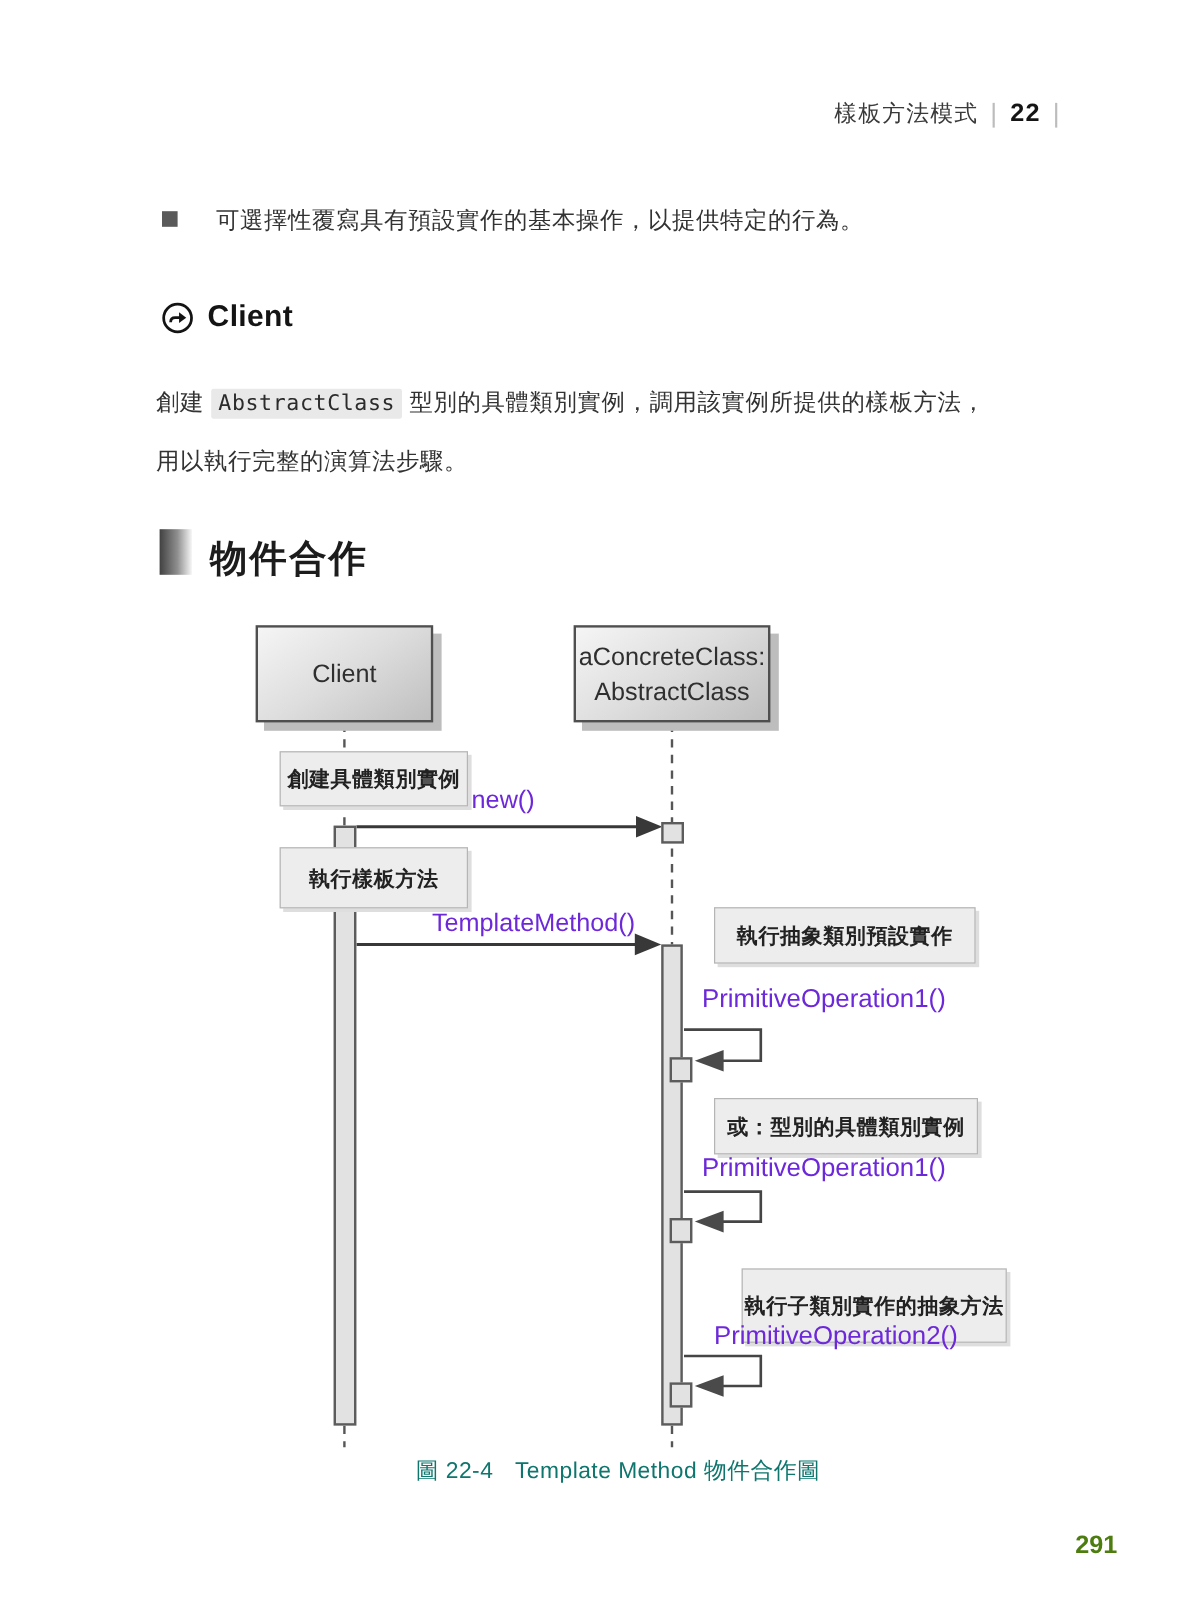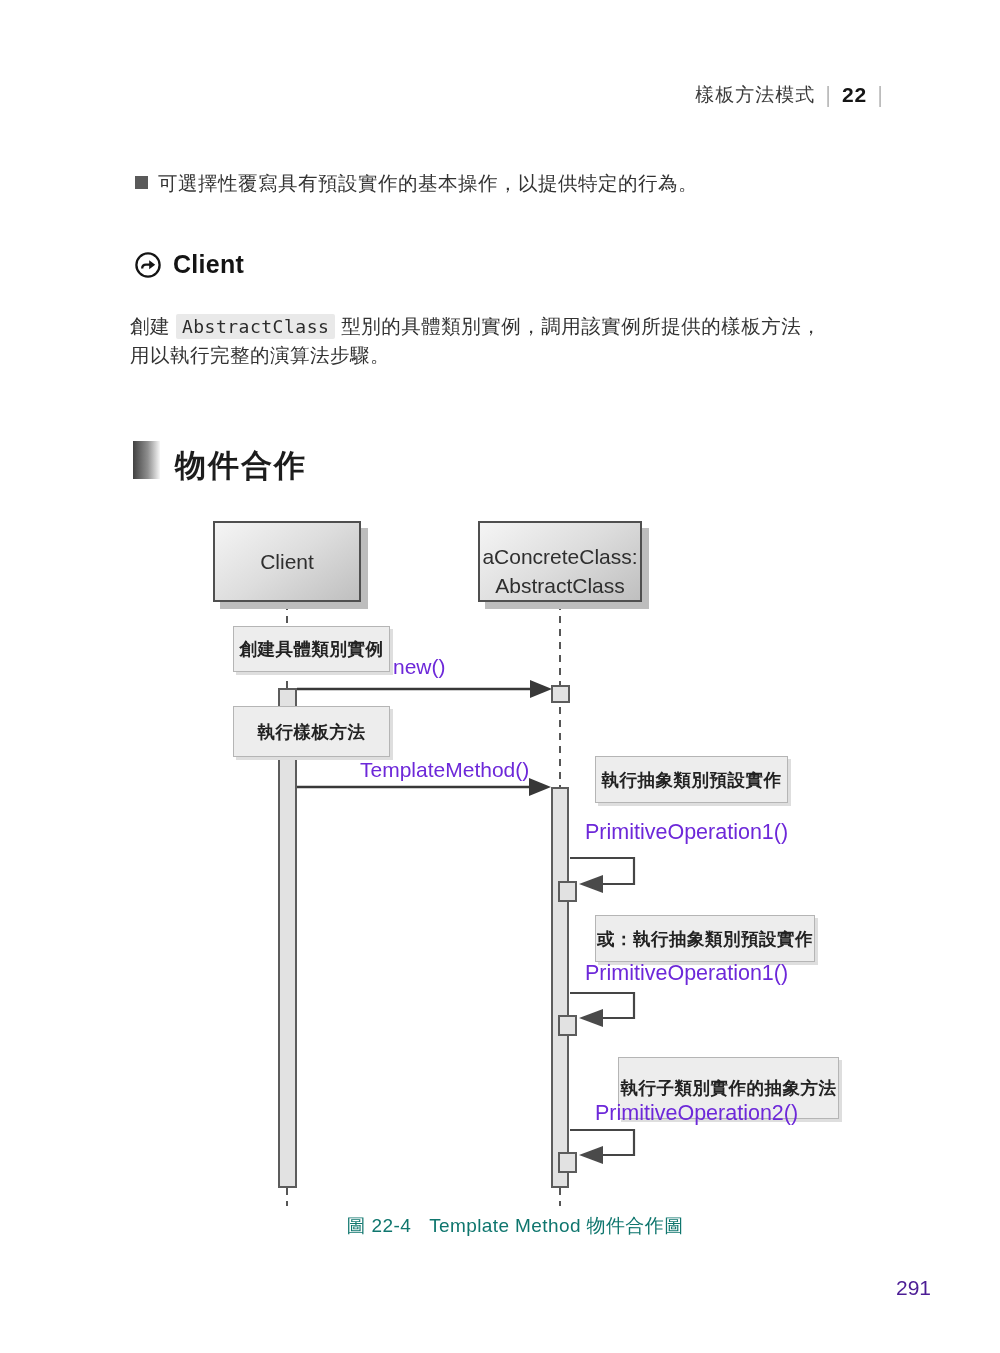--- a/index.html
+++ b/index.html
@@ -13,55 +13,55 @@
   .running-head {
     position:absolute; top:82px; right:116px;
     display:flex; align-items:center; gap:10px;
     font-size:19px; color:#3a3a3a; letter-spacing:1px;
   }
   .running-head .sep { color:#bcbcbc; font-weight:400; font-size:22px; }
   .running-head .chap { font-weight:700; font-size:21px; color:#151515; }
   
   .bullet-row { position:absolute; left:135px; top:170px; display:flex; align-items:flex-start; }
   .bullet-square { width:13px; height:13px; background:#5a5a5a; margin-top:6px; flex:0 0 auto; }
-  .bullet-text { margin-left:10px; font-size:19.5px; color:#333; letter-spacing:0.5px; }
+  .bullet-text { margin-left:32px; font-size:19.5px; color:#333; letter-spacing:0.5px; }
   
   .client-heading { position:absolute; left:134px; top:250px; display:flex; align-items:center; }
   .client-heading .hd-text { margin-left:11px; font-size:25px; font-weight:700; color:#141414; letter-spacing:0.3px; }
   
   .para {
     position:absolute; left:130px; top:312px; width:790px;
-    font-size:19.5px; line-height:28px; color:#333; letter-spacing:0.5px;
+    font-size:19.5px; line-height:48px; color:#333; letter-spacing:0.5px;
   }
   .inline-code {
     font-family:"DejaVu Sans Mono", monospace; font-size:18px;
     background:#e9e9e9; padding:2px 6px; border-radius:2px; color:#2b2b2b;
   }
   
   .collab-heading { position:absolute; left:133px; top:432px; display:flex; align-items:center; }
   .grad-block { width:27px; height:38px; background:linear-gradient(90deg,#414141 0%,#8f8f8f 55%,#f7f7f7 100%); flex:0 0 auto; }
   .collab-heading .hd-text { margin-left:15px; font-size:31px; font-weight:700; color:#1c1c1c; letter-spacing:2px;margin-top:13px; }
   
   .diagram-svg { position:absolute; left:0; top:0; width:1000px; height:1353px; }
   .actor-box {
     position:absolute; display:flex; align-items:center; justify-content:center; text-align:center;
     background:linear-gradient(145deg,#f5f5f5 0%,#dddddd 50%,#bfbfbf 100%);
     border:2px solid #4f4f4f; box-shadow:7px 7px 0 #bdbdbd;
     font-size:21px; color:#2f2f2f; line-height:29px;
   }
   .actor-client { left:213px; top:521px; width:148px; height:81px; }
-  .actor-concrete { left:478px; top:521px; width:164px; height:81px;align-items:flex-end; }
+  .actor-concrete { left:478px; top:521px; width:164px; height:81px; }
   .note-box {
     position:absolute; display:flex; align-items:center; justify-content:center; text-align:center;
     background:#ededed; border:1px solid #b5b5b5; box-shadow:3px 3px 0 #dedede;
     font-size:17.5px; font-weight:600; color:#222; letter-spacing:0.5px;
   }
   .note-1 { left:233px; top:626px; width:157px; height:46px; }
   .note-2 { left:233px; top:706px; width:157px; height:51px; }
-  .note-3 { left:595px; top:756px; width:193px; height:47px; }
+  .note-3 { left:595px; top:756px; width:218px; height:47px; }
   .note-4 { left:595px; top:915px; width:220px; height:47px; }
   .note-5 { left:618px; top:1057px; width:221px; height:62px;font-family:Liberation Mono, monospace; }
   .activation {
     position:absolute; background:#e2e2e2; border:2px solid #5c5c5c;
   }
   .act-client   { left:278px; top:688px; width:19px; height:500px; }
   .act-concrete { left:551px; top:787px; width:18px; height:401px; }
   .act-new      { left:551px; top:685px; width:19px; height:18px; }
   .act-nest-1   { left:558px; top:881px;  width:19px; height:21px; }
   .act-nest-2   { left:558px; top:1015px; width:19px; height:21px; }
@@ -71,21 +71,21 @@
   .lbl-template { left:360px; top:758px; }
   .lbl-prim1a   { left:585px; top:820px; font-size:21.5px; }
   .lbl-prim1b   { left:585px; top:961px; font-size:21.5px; }
   .lbl-prim2    { left:595px; top:1101px; font-size:21.5px; }
   
   .caption {
     position:absolute; left:30px; top:1213px; width:970px;
     text-align:center; font-size:19px; color:#0f766e; letter-spacing:0.4px;
   }
   .caption .fig-label { margin-right:18px; }
-  .folio { position:absolute; top:1276px; right:69px; font-size:21px; font-weight:400; color:#4c1d95; }
+  .folio { position:absolute; top:1276px; right:69px; font-size:21px; font-weight:700; color:#4d7c0f; }
 </style>
 </head>
 <body>
 
 <div class="page">
 
   <div class="running-head">
     <span>樣板方法模式</span>
     <span class="sep">|</span>
     <span class="chap">22</span>
@@ -150,21 +150,21 @@
   <div class="actor-box actor-concrete">
     <span>
       <span>aConcreteClass:</span><br>
       <span>AbstractClass</span>
     </span>
   </div>
 
   <div class="note-box note-2">執行樣板方法</div>
   <div class="note-box note-1">創建具體類別實例</div>
   <div class="note-box note-3">執行抽象類別預設實作</div>
-  <div class="note-box note-4">或：執行抽象類別預設實作</div>
+  <div class="note-box note-4">或：型別的具體類別實例</div>
   <div class="note-box note-5">執行子類別實作的抽象方法</div>
 
   <div class="msg-label lbl-new">new()</div>
   <div class="msg-label lbl-template">TemplateMethod()</div>
   <div class="msg-label lbl-prim1a">PrimitiveOperation1()</div>
   <div class="msg-label lbl-prim1b">PrimitiveOperation1()</div>
   <div class="msg-label lbl-prim2">PrimitiveOperation2()</div>
 
   <div class="caption">
     <span class="fig-label">圖 22-4</span><span>Template Method 物件合作圖</span>

